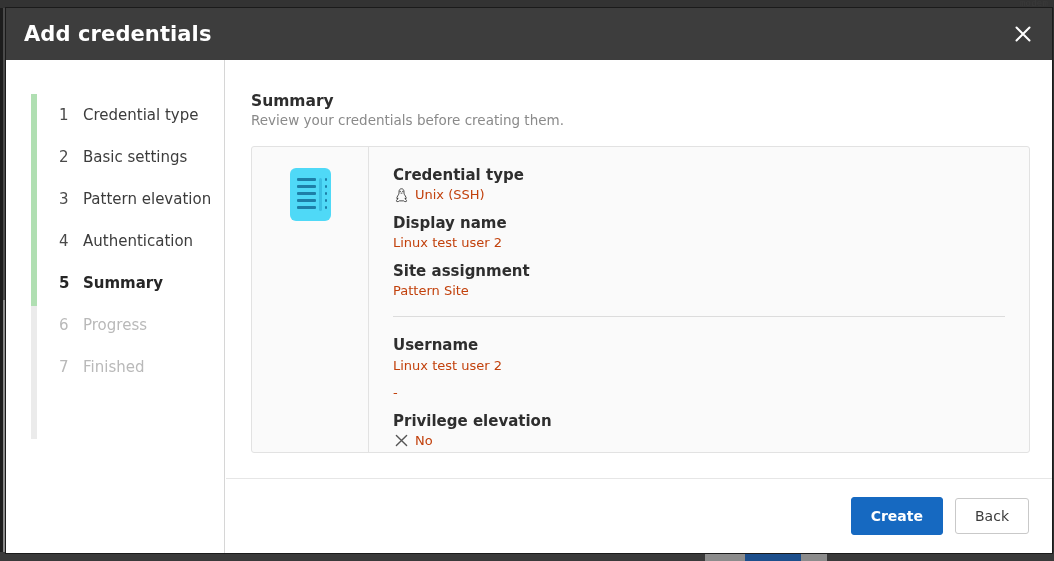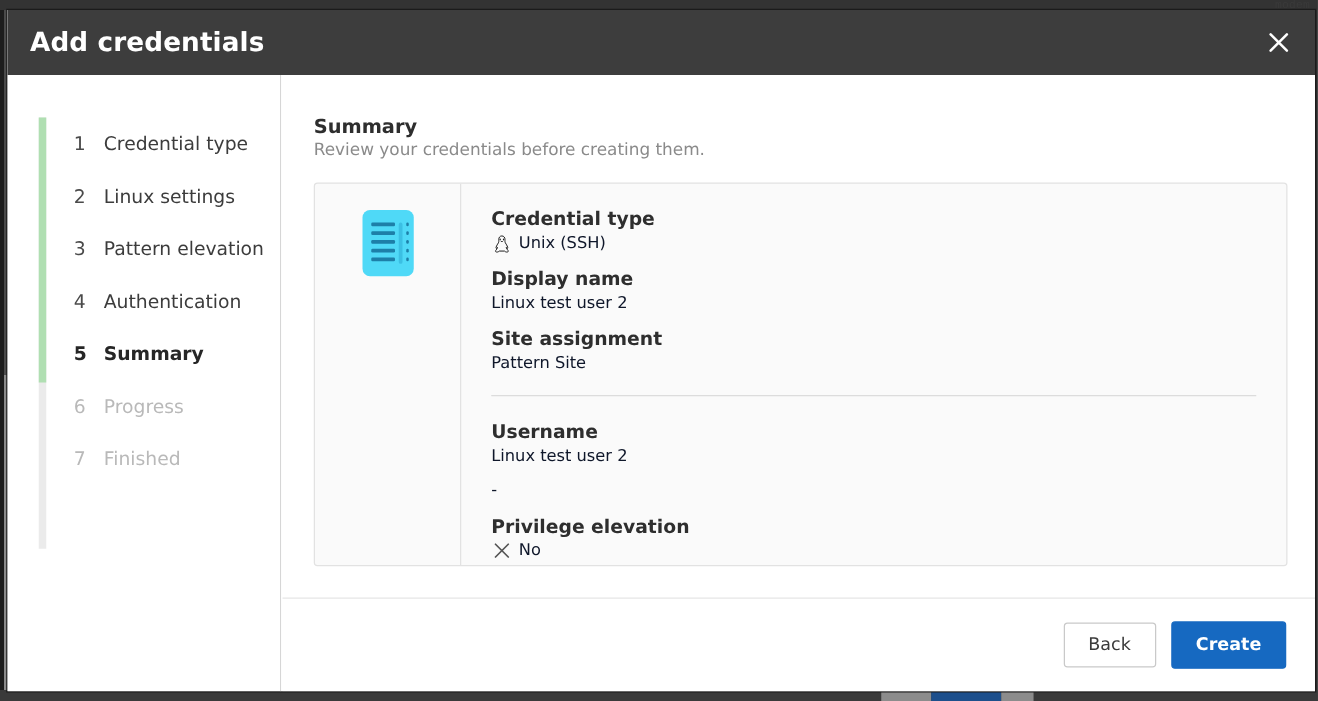--- a/index.html
+++ b/index.html
@@ -194,21 +194,21 @@
   }
   .field-label {
     font-size: 15px;
     font-weight: 700;
     color: #2e2e2e;
     margin: 0;
     line-height: 1.35;
   }
   .field-value {
     font-size: 13px;
-    color: #0f172a;
+    color: #c2410c;
     margin: 0 0 8px 0;
     line-height: 1.5;
   }
   .field-value.with-icon {
     display: flex; align-items: center; gap: 7px;
     padding-left: 2px;
   }
   .tux-icon { display: block; }
   .x-icon { display: block; }
   .card-divider {
@@ -286,21 +286,21 @@
     <div id="sidebar">
       <div class="progress-rail"></div>
       <div class="progress-fill"></div>
 
       <div class="step">
         <span class="num">1</span>
         <span class="label">Credential type</span>
       </div>
       <div class="step">
         <span class="num">2</span>
-        <span class="label">Linux settings</span>
+        <span class="label">Basic settings</span>
       </div>
       <div class="step">
         <span class="num">3</span>
         <span class="label">Pattern elevation</span>
       </div>
       <div class="step">
         <span class="num">4</span>
         <span class="label">Authentication</span>
       </div>
       <div class="step current">
@@ -384,17 +384,17 @@
               <span>No</span>
             </p>
           </div>
 
         </div>
       </div>
     </div>
   </div>
 
   <div id="footer">
+    <button class="btn" id="create-button">Create</button>
     <button class="btn" id="back-button">Back</button>
-    <button class="btn" id="create-button">Create</button>
   </div>
 
 </div>
 
 </body></html>

